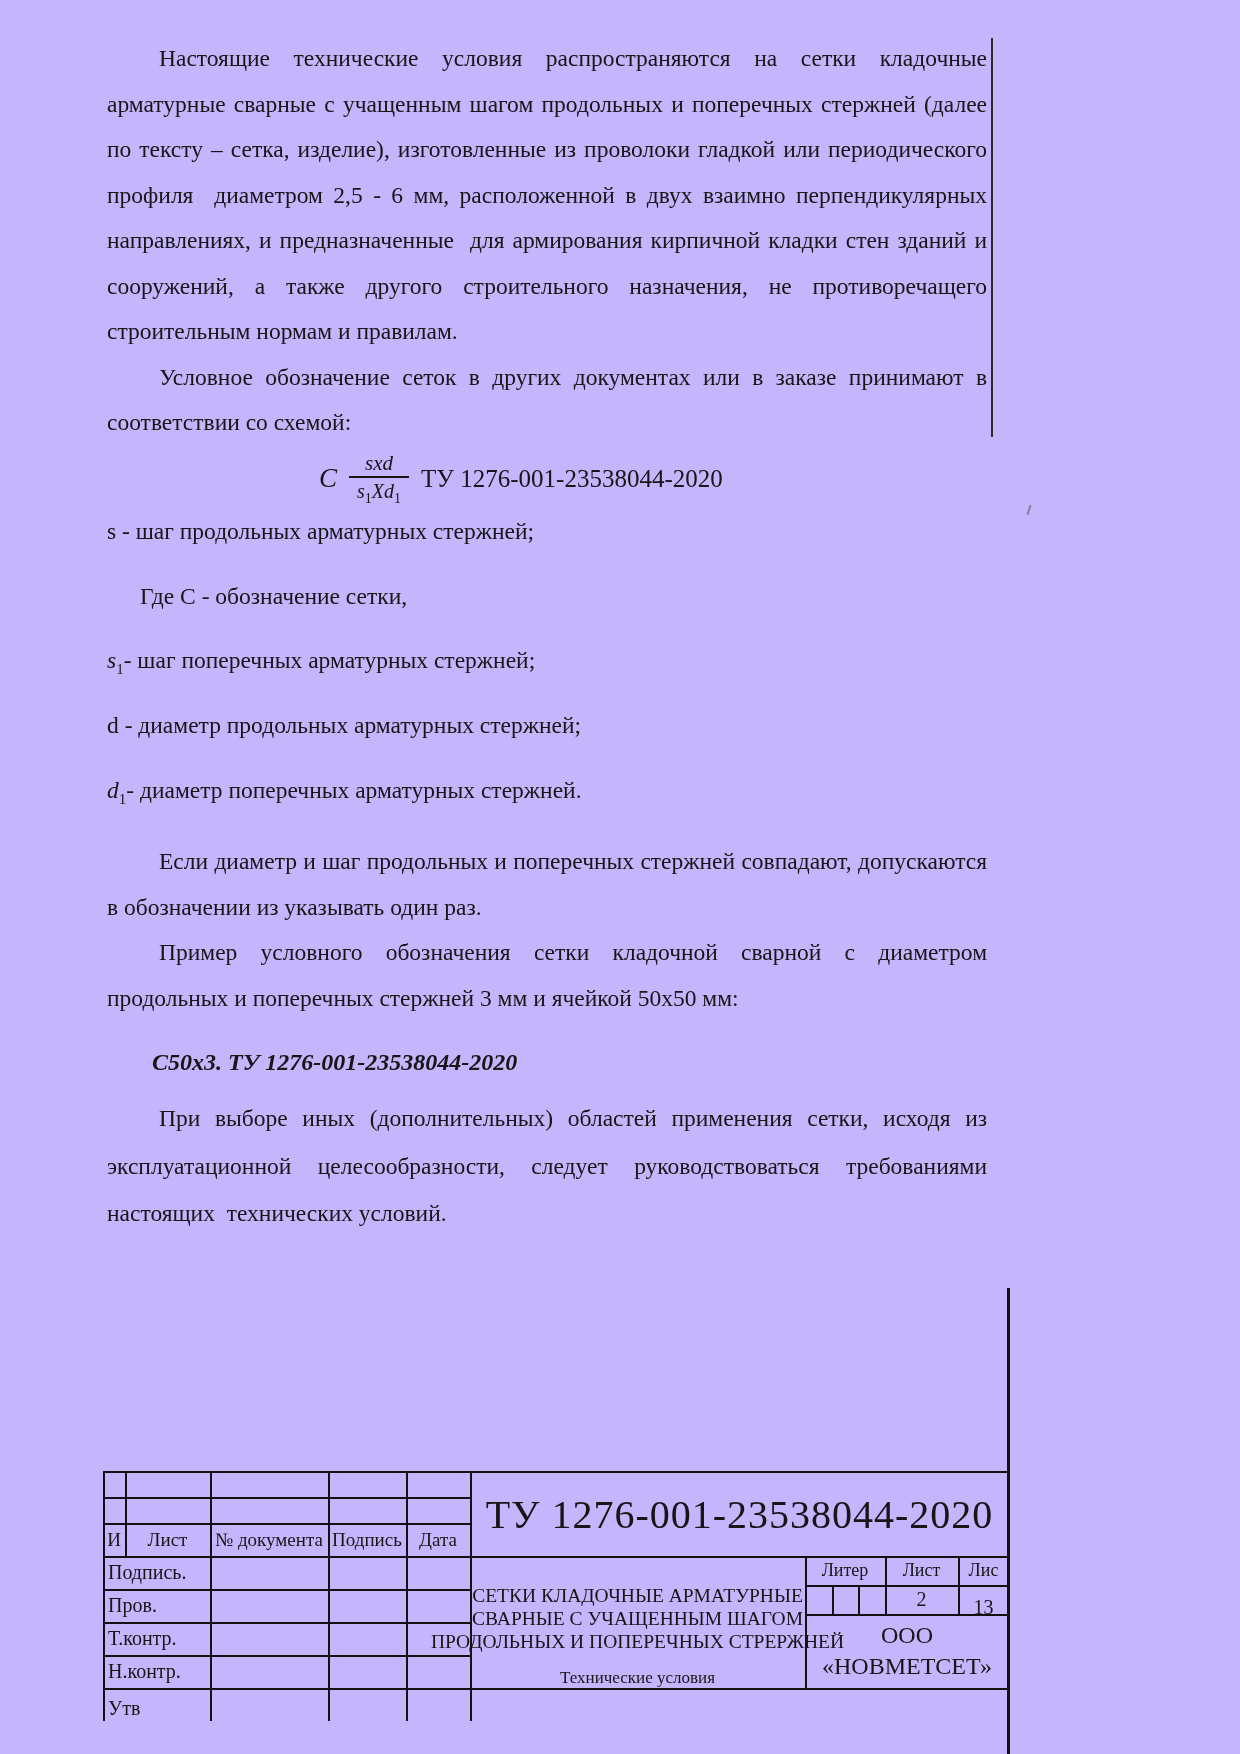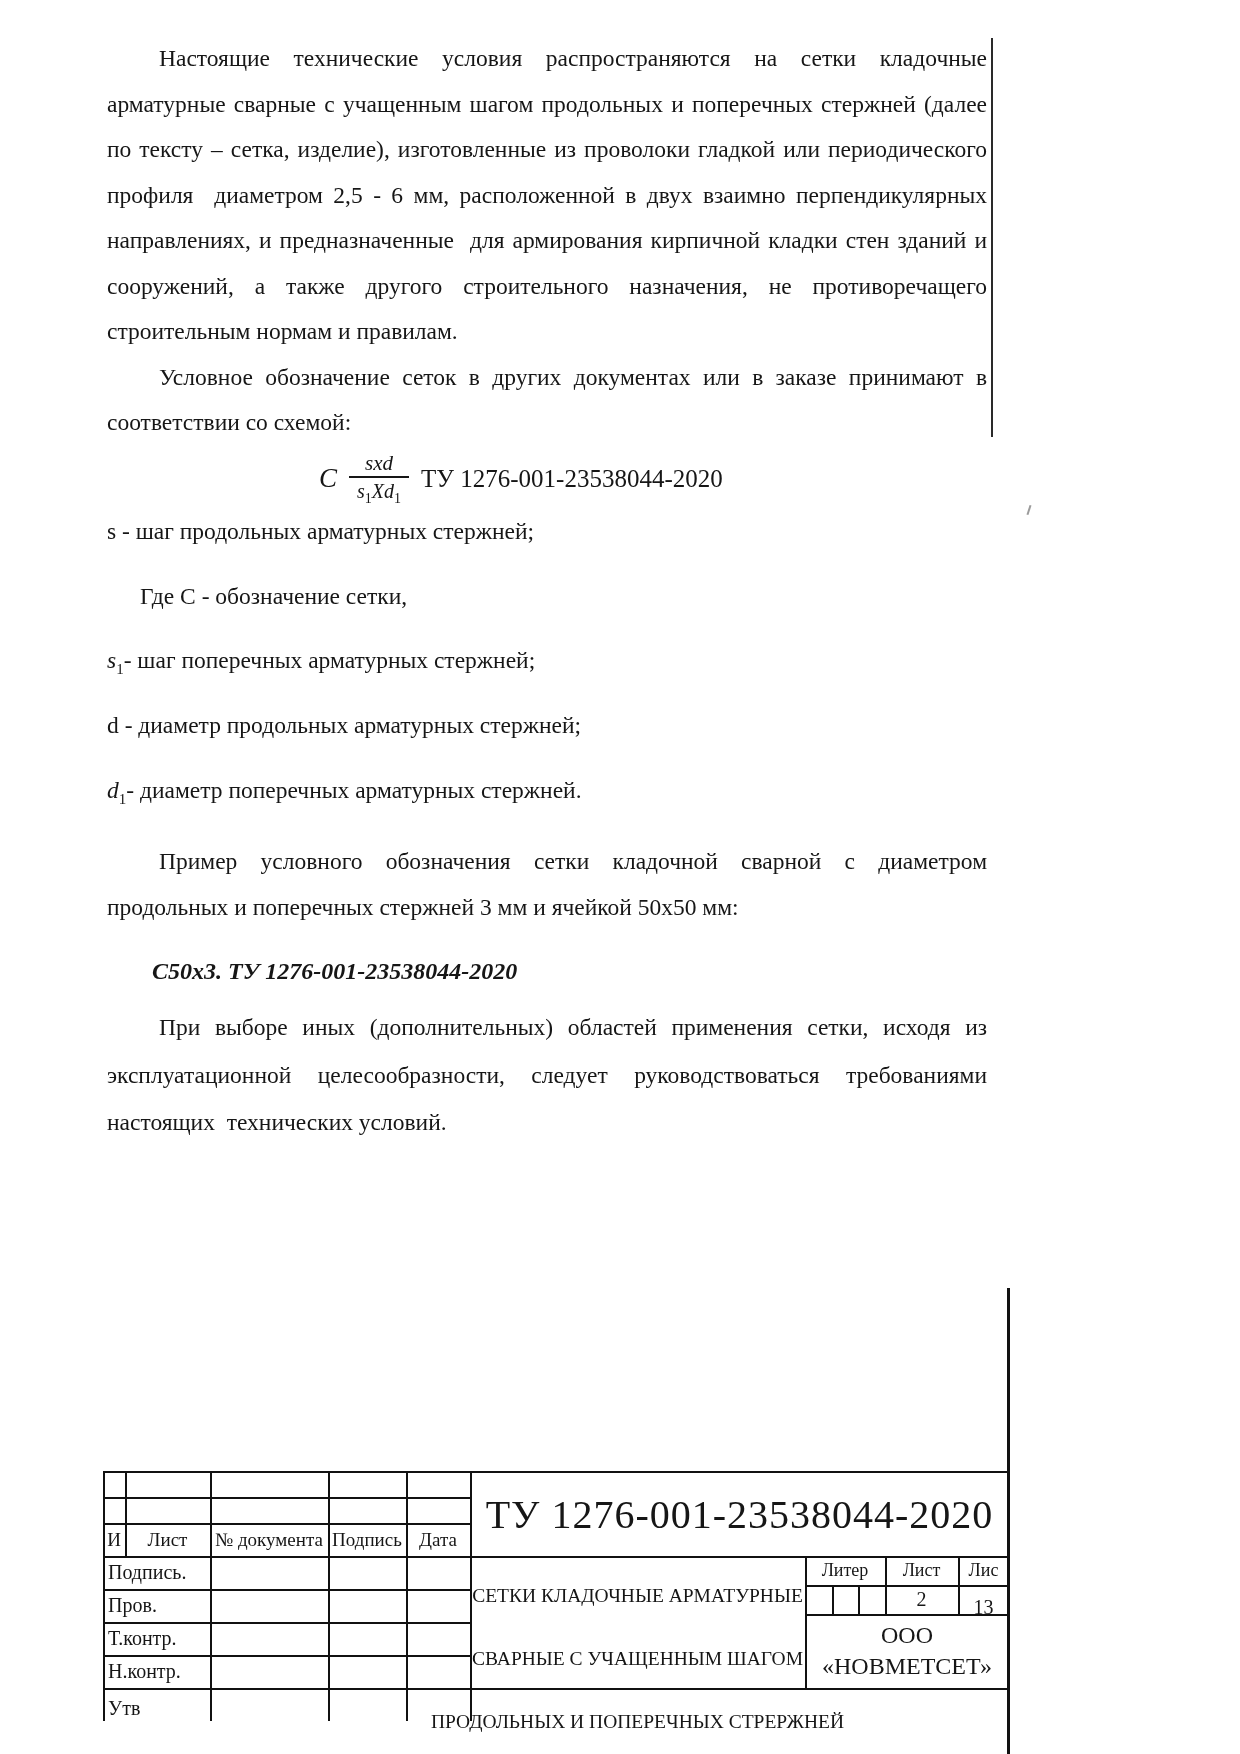--- a/index.html
+++ b/index.html
@@ -1,17 +1,17 @@
 <!DOCTYPE html>
 <html><head>
 <meta charset="utf-8">
 <style>
   html,body{margin:0;padding:0;background:#e8e8e8;}
   .page{
-    position:relative;width:1240px;height:1754px;background:#ffffff;
+    position:relative;width:1240px;height:1754px;background:#c4b5fd;
     font-family:"Liberation Serif","DejaVu Serif",serif;color:#161616;
     overflow:hidden;margin:0 auto;
   }
   
   .frame-top-right{position:absolute;left:991px;top:38px;width:2px;height:399px;background:#2a2a2a;}
   .frame-bottom-right{position:absolute;left:1007px;top:1288px;width:3px;height:466px;background:#111;}
   .tick{position:absolute;left:1028px;top:505px;width:2px;height:10px;background:#666;transform:rotate(18deg);opacity:.65;}
 
   
   .content{position:absolute;left:107px;top:36px;width:880px;font-size:23.5px;line-height:45.5px;text-align:justify;}
@@ -69,21 +69,21 @@
   .tb-sheetcol{left:22px;top:52px;width:85px;height:33px;}
   .tb-doccol{left:107px;top:52px;width:118px;height:33px;border-radius:15px;}
   .tb-signcol{left:225px;top:52px;width:78px;height:33px;}
   .tb-datecol{left:303px;top:52px;width:64px;height:33px;border-radius:14px;}
   .tb-role{width:107px;height:33px;font-size:20px;}
   .r-dev{left:0;top:85px;}
   .r-chk{left:0;top:118px;}
   .r-tc{left:0;top:151px;}
   .r-nc{left:0;top:184px;}
   .r-app{left:0;top:217px;height:40px;}
-  .tb-title{left:367px;top:85px;width:335px;height:132px;flex-direction:column;justify-content:flex-start;padding-top:28px;box-sizing:border-box;font-size:19.5px;line-height:23px;overflow:visible;gap:40px;}
+  .tb-title{left:367px;top:85px;width:335px;height:132px;flex-direction:column;justify-content:flex-start;padding-top:28px;box-sizing:border-box;font-size:19.5px;line-height:23px;overflow:visible;}
   .tb-subtitle{font-size:17px;margin-top:13px;}
   .tb-liter{left:702px;top:85px;width:80px;height:29px;font-size:18px;}
   .tb-sheethdr{left:782px;top:85px;width:73px;height:29px;font-size:18px;}
   .tb-sheetshdr{left:855px;top:85px;width:51px;height:29px;font-size:18px;}
   .tb-sheetval{left:782px;top:114px;width:73px;height:29px;font-size:20px;}
   .tb-sheetsval{left:855px;top:114px;width:51px;height:45px;font-size:20px;}
   .tb-company{left:702px;top:143px;width:204px;height:74px;flex-direction:column;font-size:24px;line-height:31px;}
 </style>
 </head>
 <body>
@@ -106,20 +106,21 @@
         </span>
       <span class="f-des">ТУ 1276-001-23538044-2020</span>
     </div>
 
     <div class="def"><span class="dsym"><i></i><sub></sub></span><span class="dtext">s - шаг продольных арматурных стержней;</span></div>
     <div class="def def-indent"><span class="dsym"><i></i><sub></sub></span><span class="dtext">Где С - обозначение сетки,</span></div>
     <div class="def"><span class="dsym"><i>s</i><sub>1</sub></span><span class="dtext">- шаг поперечных арматурных стержней;</span></div>
     <div class="def"><span class="dsym"><i></i><sub></sub></span><span class="dtext">d - диаметр продольных арматурных стержней;</span></div>
     <div class="def"><span class="dsym"><i>d</i><sub>1</sub></span><span class="dtext">- диаметр поперечных арматурных стержней.</span></div>
 
+    <p class="para">Если диаметр и шаг продольных и поперечных стержней совпадают, допускаются в обозначении из указывать один раз.</p>
     <p class="para">Пример условного обозначения сетки кладочной сварной с диаметром продольных и поперечных стержней 3 мм и ячейкой 50х50 мм:</p>
     <div class="example">С50х3. ТУ 1276-001-23538044-2020</div>
     <p class="para p-last">При выборе иных (дополнительных) областей применения сетки, исходя из эксплуатационной целесообразности, следует руководствоваться требованиями настоящих  технических условий.</p>
   </div>
 
   <div class="tblock">
 
     <div class="hl h-top"></div>
     <div class="hl h-r1"></div>
     <div class="hl h-r2"></div>

